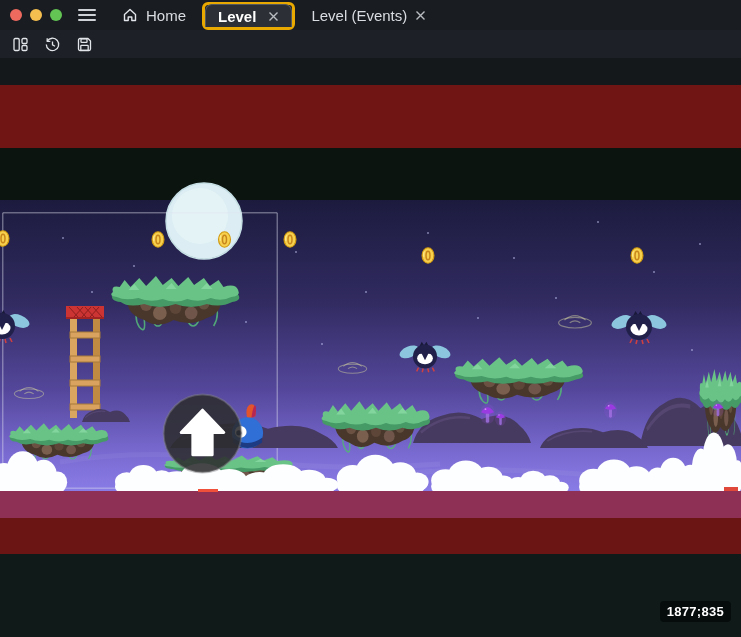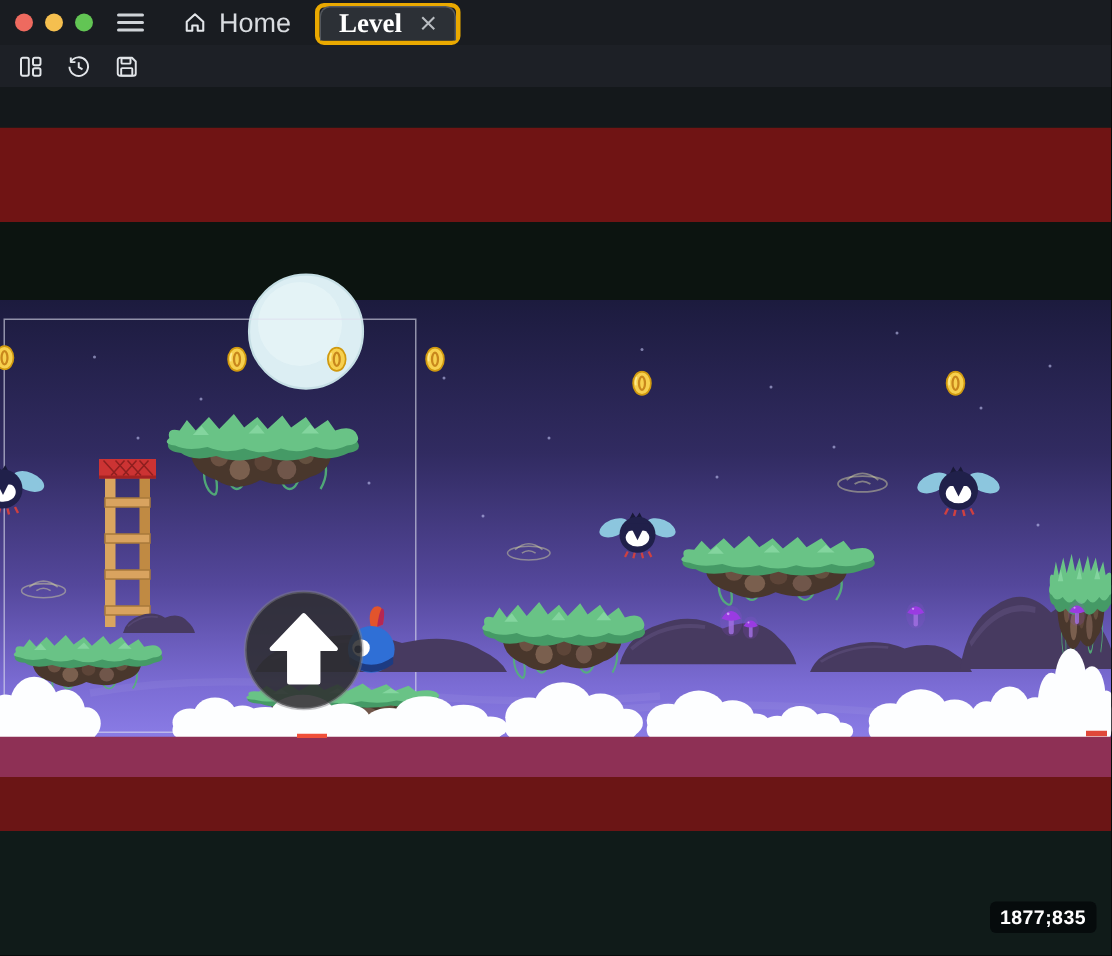--- a/index.html
+++ b/index.html
@@ -8,23 +8,23 @@
        -webkit-font-smoothing:antialiased;}
   
   .titlebar{position:absolute;top:0;left:0;right:0;height:30px;background:#191c21;
             display:flex;align-items:center;}
   .traffic{display:flex;gap:8px;margin-left:10px;}
   .traffic span{width:12px;height:12px;border-radius:50%;display:inline-block;}
   .menu-btn{margin-left:16px;display:flex;flex-direction:column;gap:3px;cursor:pointer;}
   .menu-btn i{display:block;width:18px;height:2px;background:#cfd3d8;border-radius:1px;}
   .tabs{display:flex;align-items:center;height:100%;margin-left:14px;}
   .tab{display:flex;align-items:center;gap:8px;padding:0 12px;height:100%;
-       color:#d9dce0;font-size:18px;cursor:pointer;white-space:nowrap;}
-  .tab-highlight{display:flex;align-items:flex-end;height:28px;box-sizing:border-box;
-       border:3px solid #eaa900;border-radius:6px;margin:1px 4px 0 4px;font-family:Liberation Serif, serif;}
+       color:#d9dce0;font-size:15px;cursor:pointer;white-space:nowrap;}
+  .tab-highlight{display:flex;align-items:center;height:28px;box-sizing:border-box;
+       border:3px solid #eaa900;border-radius:6px;margin:1px 4px 0 4px;}
   .tab.active{background:#2c3036;border:1px solid #53575e;border-bottom:none;
        border-radius:7px 7px 0 0;color:#fff;font-weight:bold;gap:12px;padding:0 12px;}
   .close-x{display:flex;align-items:center;color:#b9bdc2;}
   .close-x svg{display:block;}
   
   .toolbar{position:absolute;top:30px;left:0;right:0;height:28px;background:#1d2026;
            display:flex;align-items:center;}
   .tb-left{display:flex;gap:15px;margin-left:12px;align-items:center;}
   .icon-btn{display:flex;align-items:center;justify-content:center;color:#e2e5e9;cursor:pointer;}
   .icon-btn.disabled{color:#595e65;cursor:default;}
@@ -79,20 +79,28 @@
         <div class="tab active">
           <span>Level</span>
           <span class="close-x">
             <svg width="11" height="11" viewBox="0 0 11 11" stroke="currentColor" stroke-width="1.4">
               <path d="M1.5 1.5 L9.5 9.5 M9.5 1.5 L1.5 9.5"></path>
             </svg>
           </span>
         </div>
       </div>
 
+      <div class="tab">
+        <span>Level (Events)</span>
+        <span class="close-x">
+          <svg width="11" height="11" viewBox="0 0 11 11" stroke="currentColor" stroke-width="1.4">
+            <path d="M1.5 1.5 L9.5 9.5 M9.5 1.5 L1.5 9.5"></path>
+          </svg>
+        </span>
+      </div>
     </div>
   </div>
 
   <div class="toolbar">
     <div class="tb-left">
       <span class="icon-btn">
         <svg width="17" height="17" viewBox="0 0 17 17" fill="none" stroke="currentColor" stroke-width="1.3">
           <rect x="2" y="2.5" width="5.2" height="12" rx="1.2"></rect>
           <rect x="10" y="2.5" width="5" height="5" rx="1.2"></rect>
           <rect x="10" y="9.5" width="5" height="5" rx="1.2"></rect>

